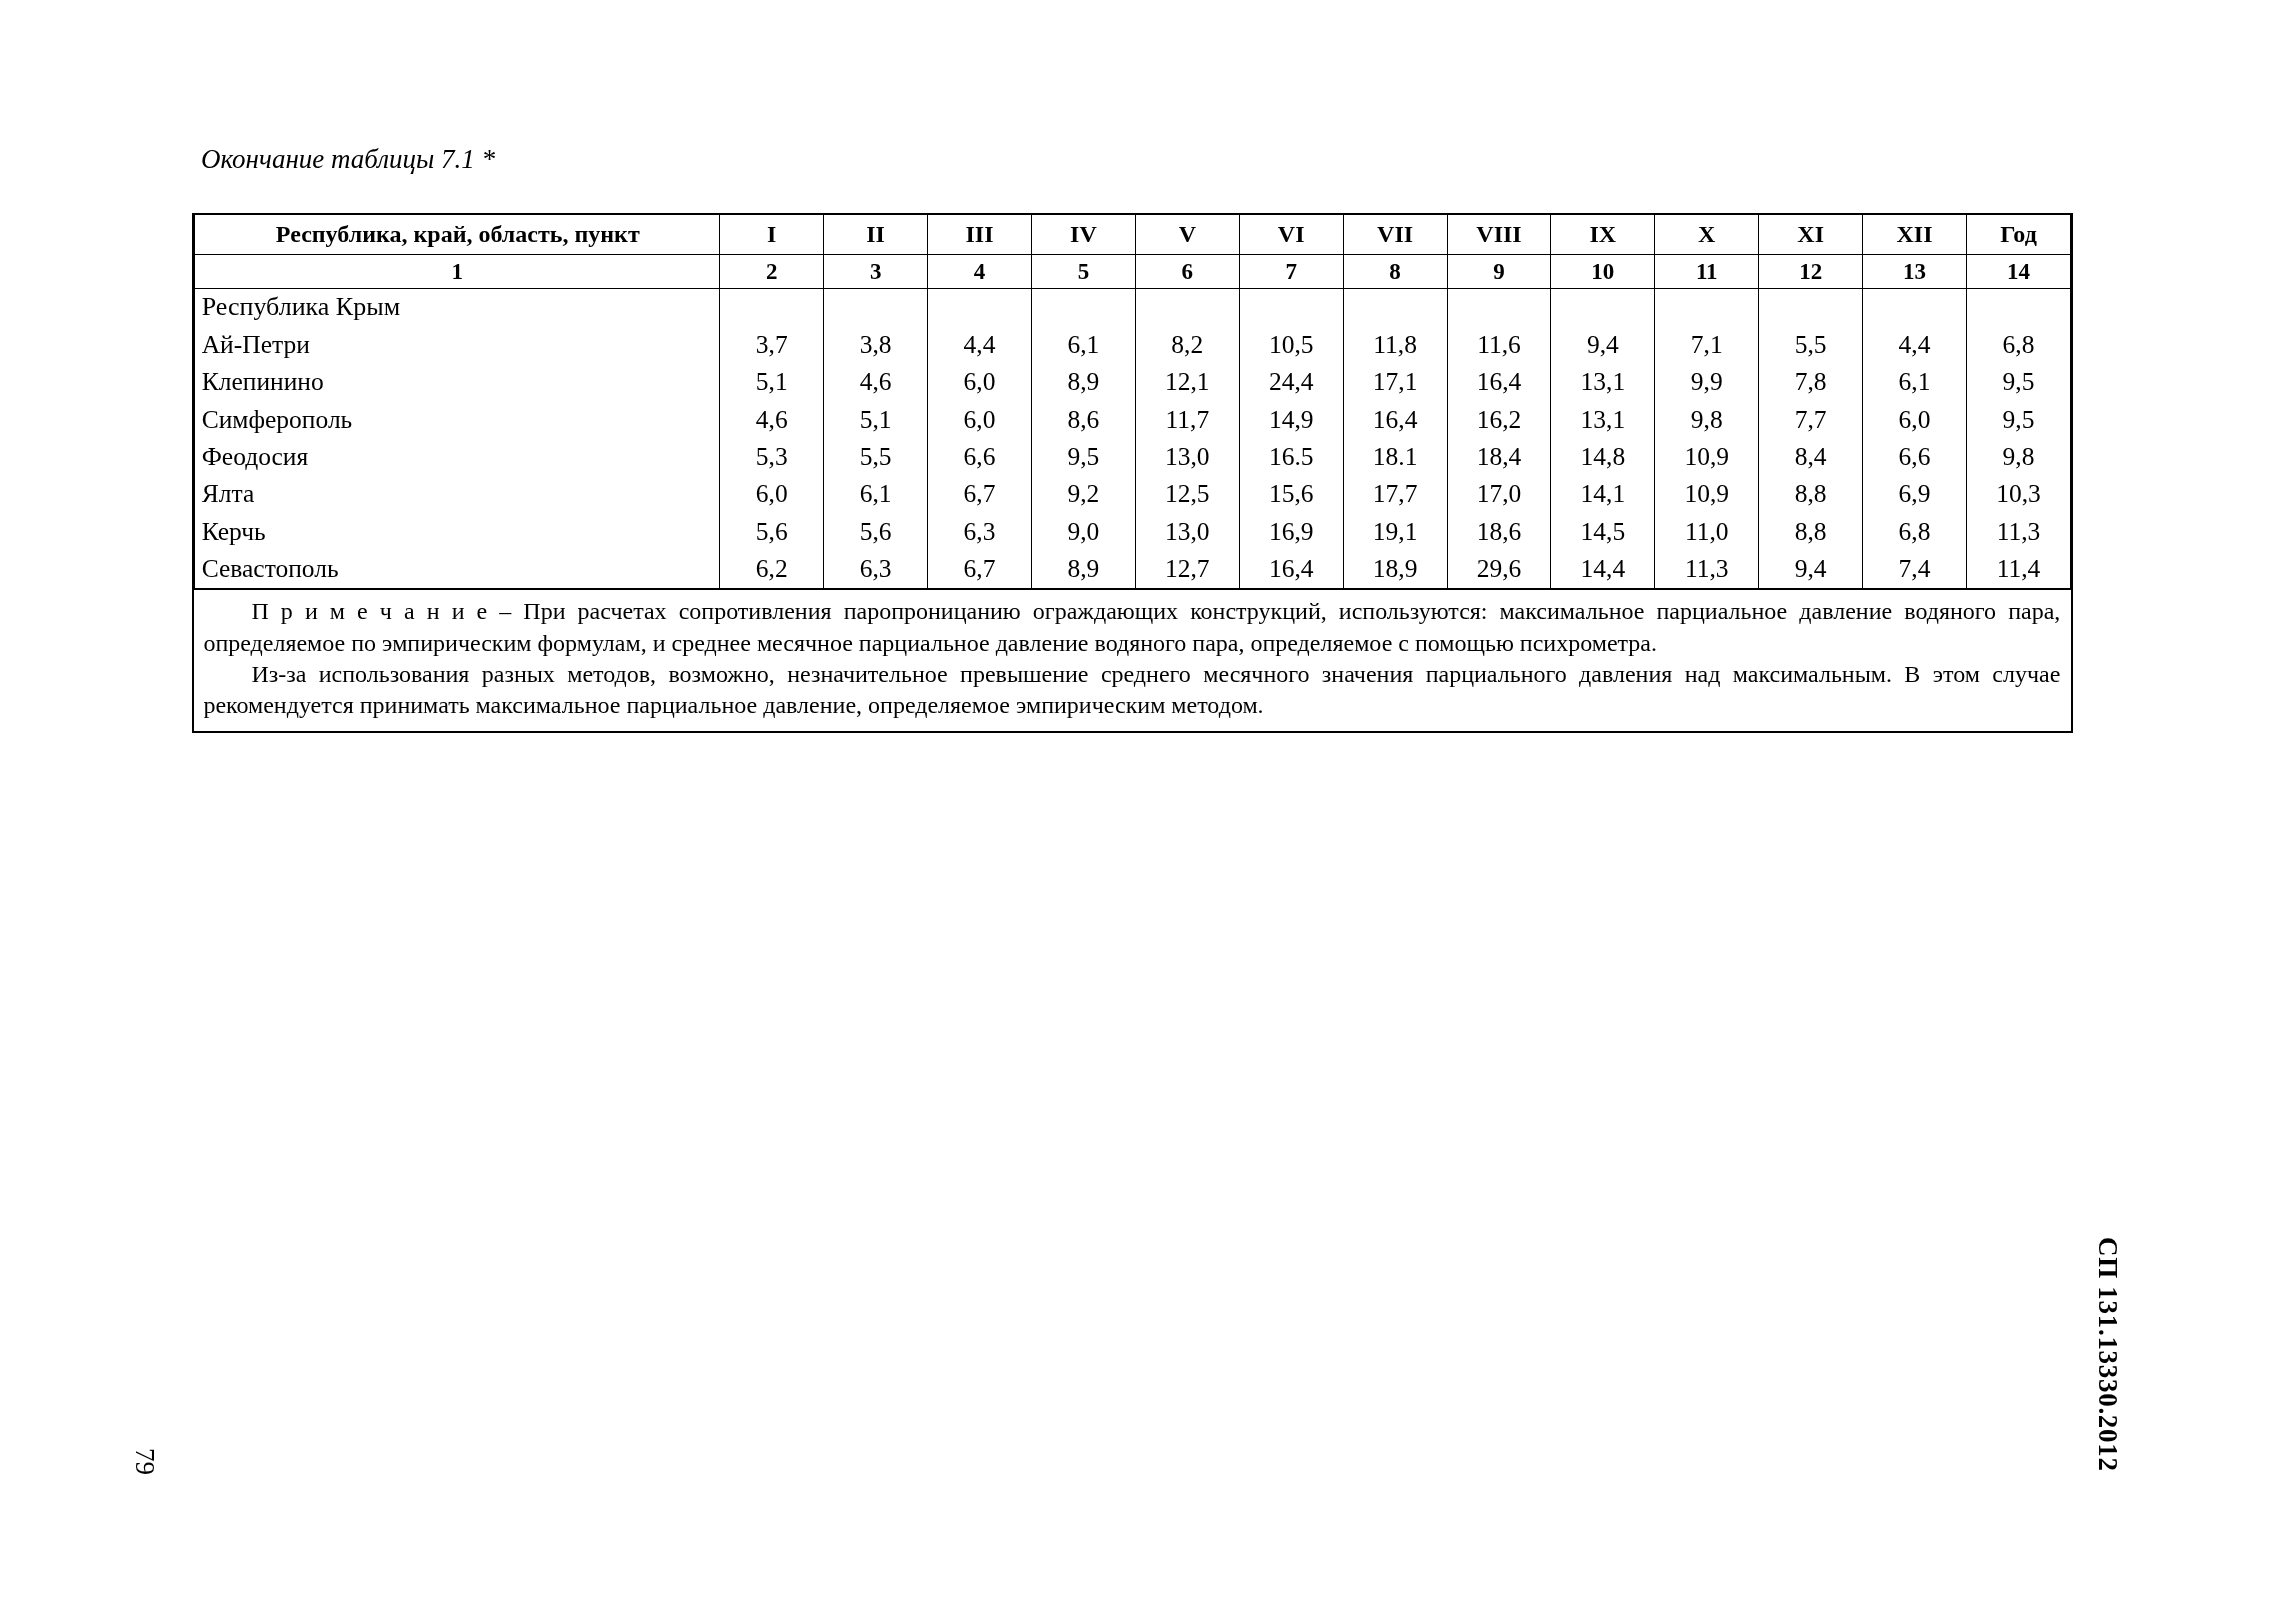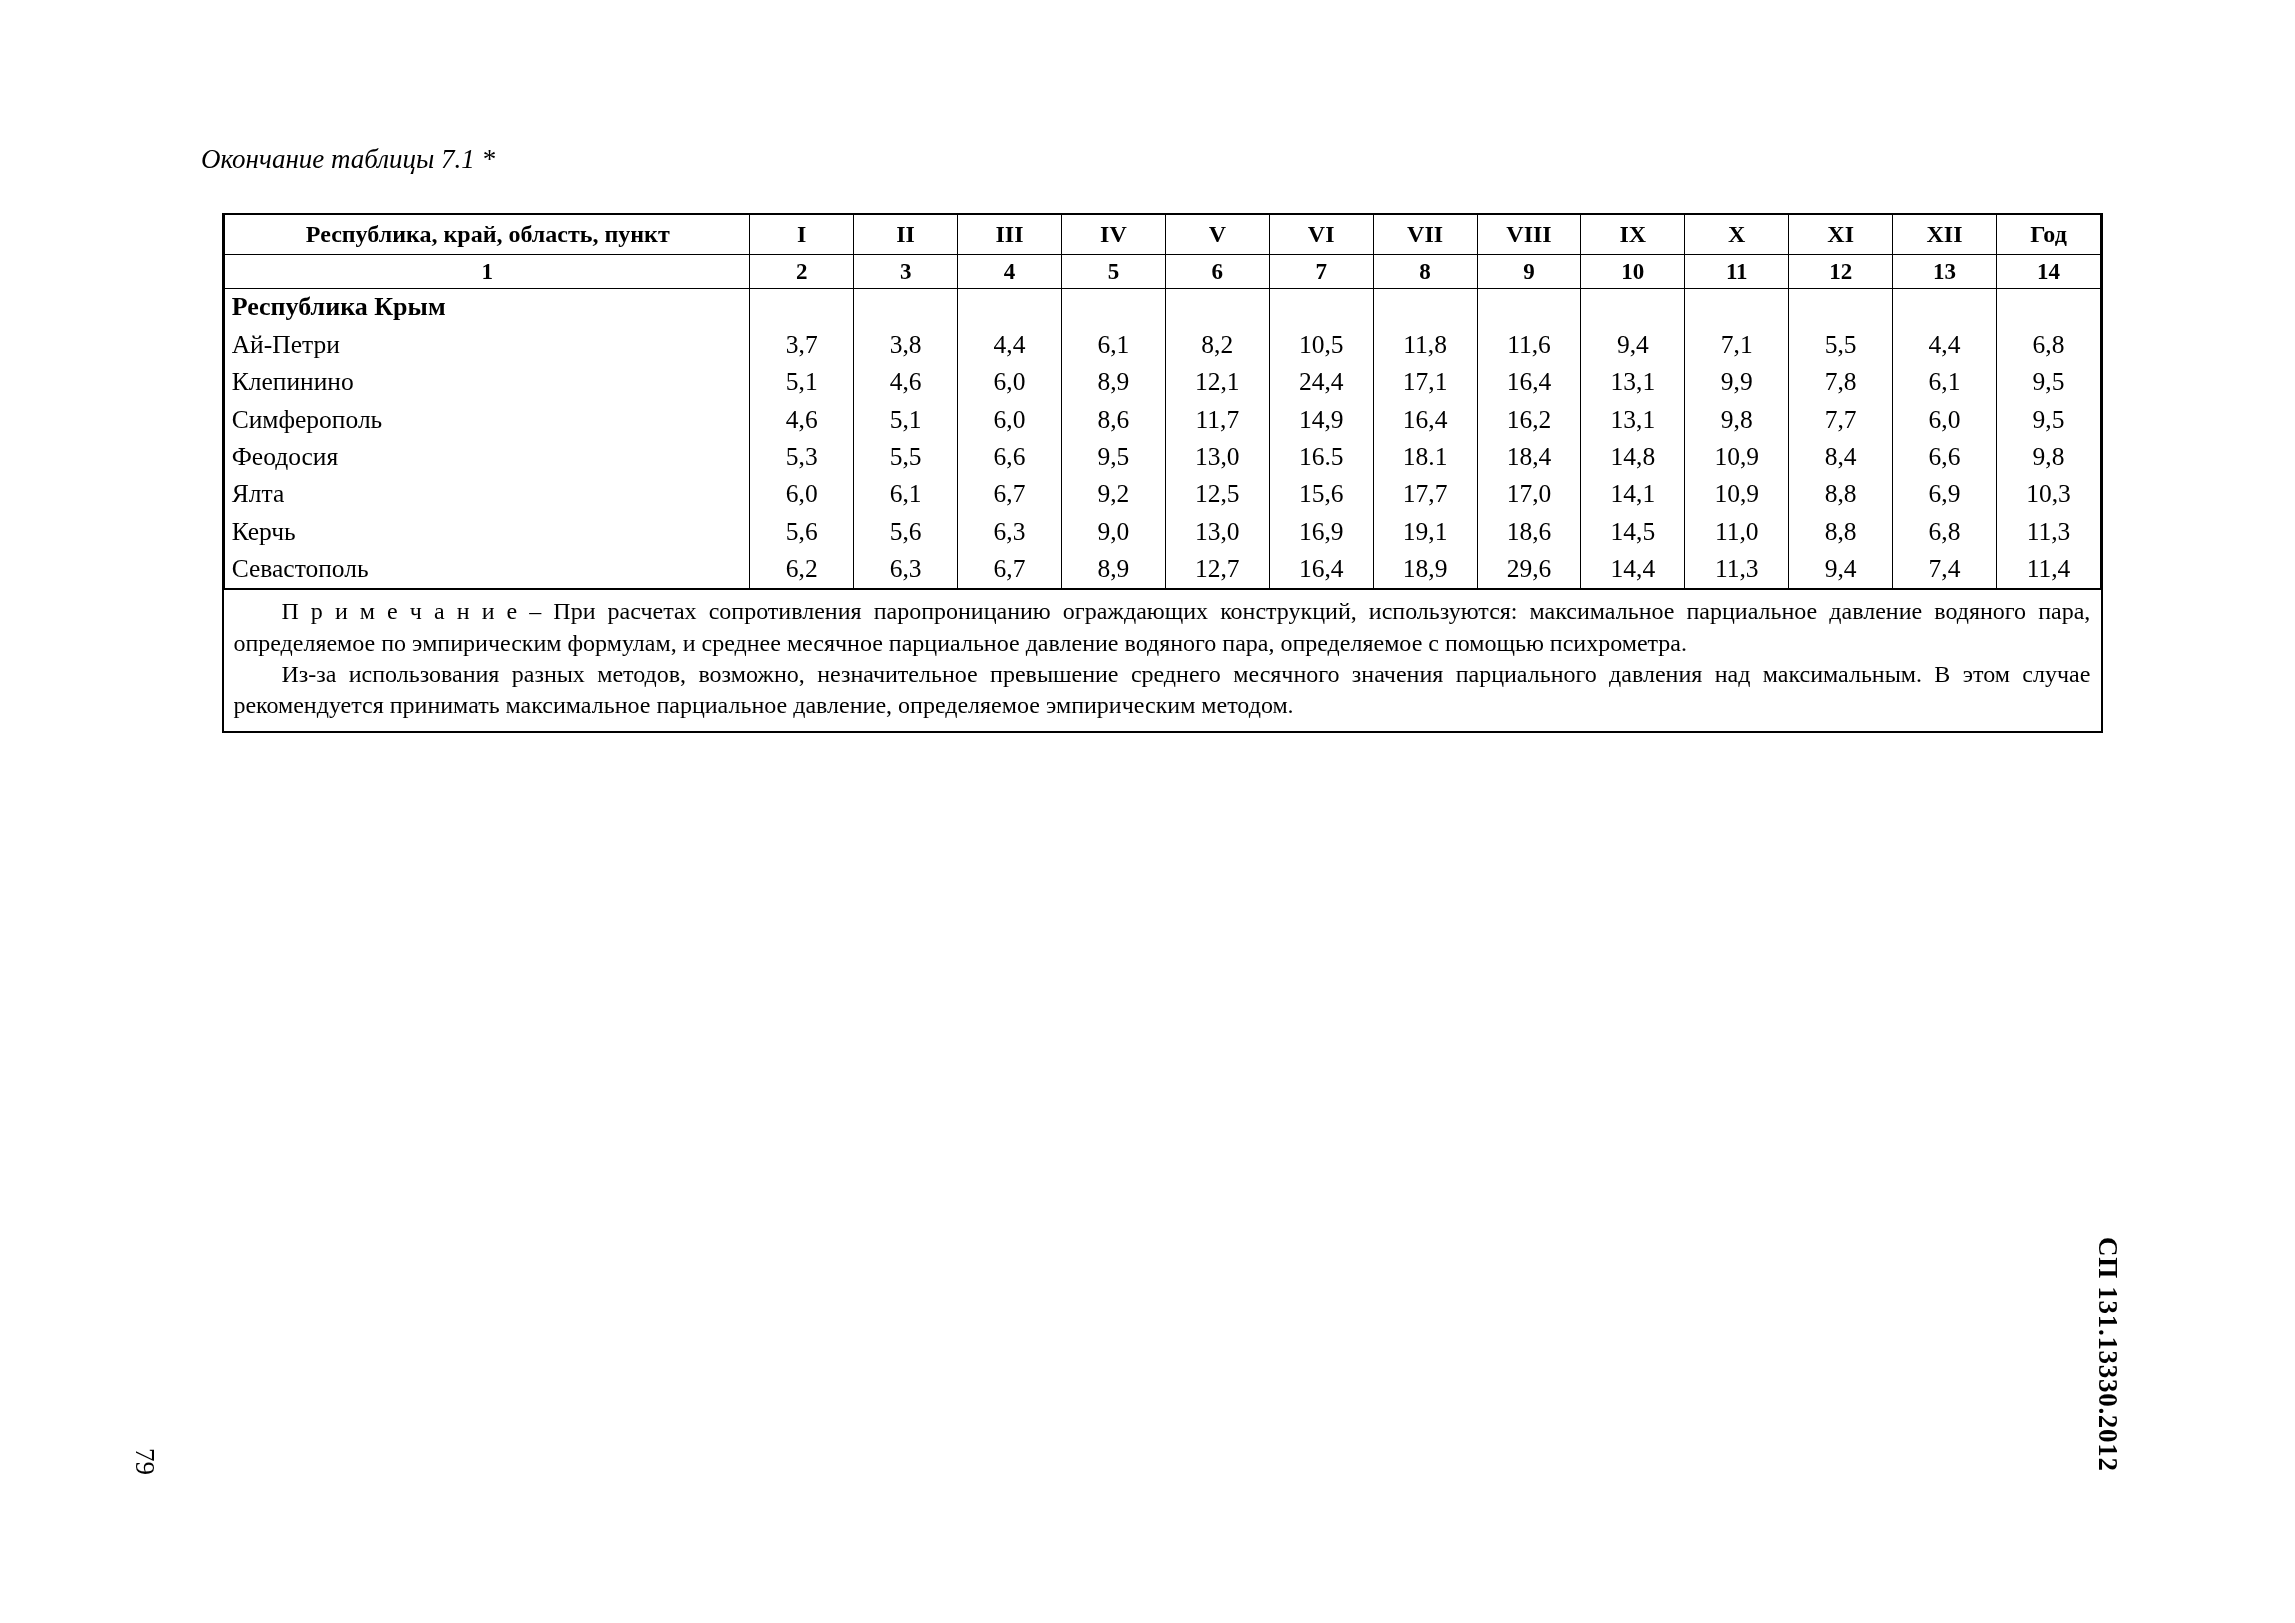--- a/index.html
+++ b/index.html
@@ -19,21 +19,20 @@
     font-style: italic;
     font-size: 27px;
     white-space: nowrap;
   }
   .frame {
     position: absolute;
     left: 192px;
     top: 213px;
     width: 1877px;
     border: 2px solid #000;
-    margin-left: 30px;
   }
   table.climate {
     border-collapse: collapse;
     width: 100%;
     table-layout: fixed;
   }
   table.climate th, table.climate td {
     border-left: 1.3px solid #000;
     border-right: 1.3px solid #000;
     font-size: 25px;
@@ -61,21 +60,21 @@
   }
   table.climate tr.data-row td {
     height: 36px;
   }
   table.climate td.name-cell, table.climate th.name-cell {
     text-align: left;
     padding-left: 6.7px;
   }
   table.climate th.name-cell { text-align: center; }
   table.climate td.section-cell {
-    font-weight: bold;
+    font-weight: normal;
     font-size: 26px;
     text-align: left;
     padding-left: 6.7px;
   }
   table.climate td.value-cell { font-size: 25.5px; }
   table.climate td.row-name { font-size: 25.5px; }
   .note {
     border-top: 2px solid #000;
     padding: 6.7px 10.7px 9.4px 9.4px;
     font-size: 24px;

